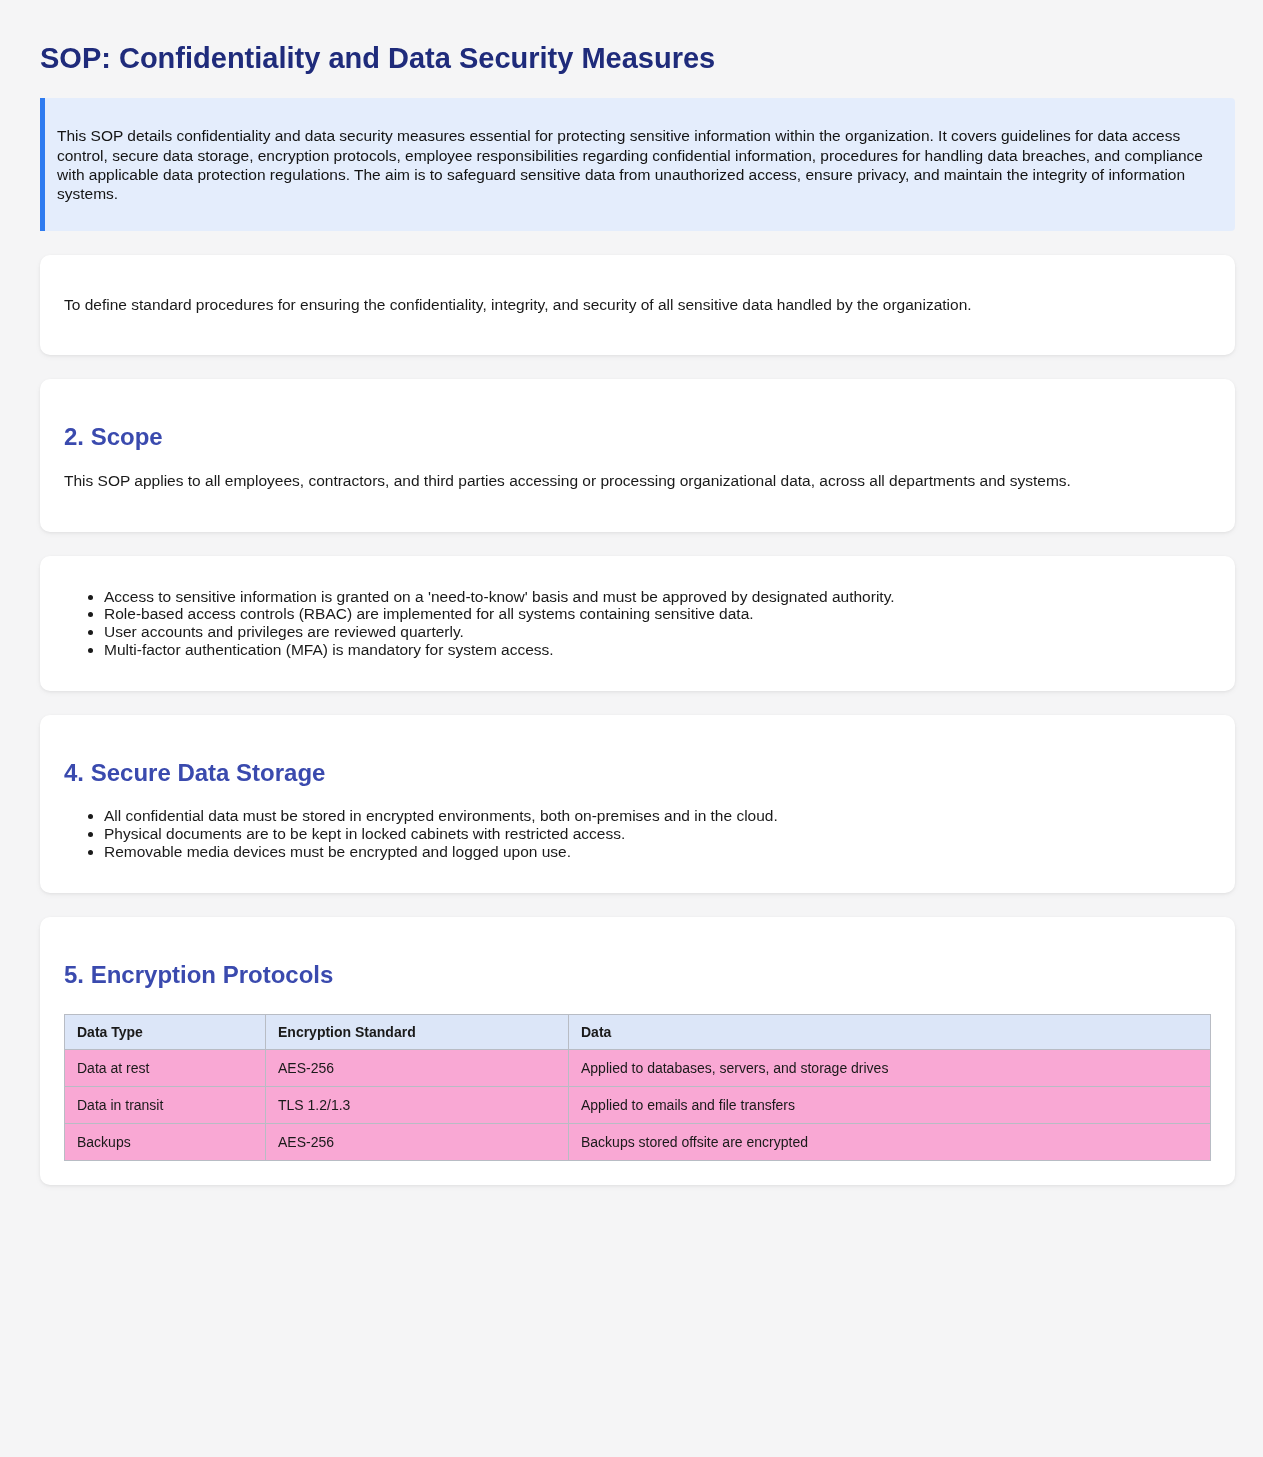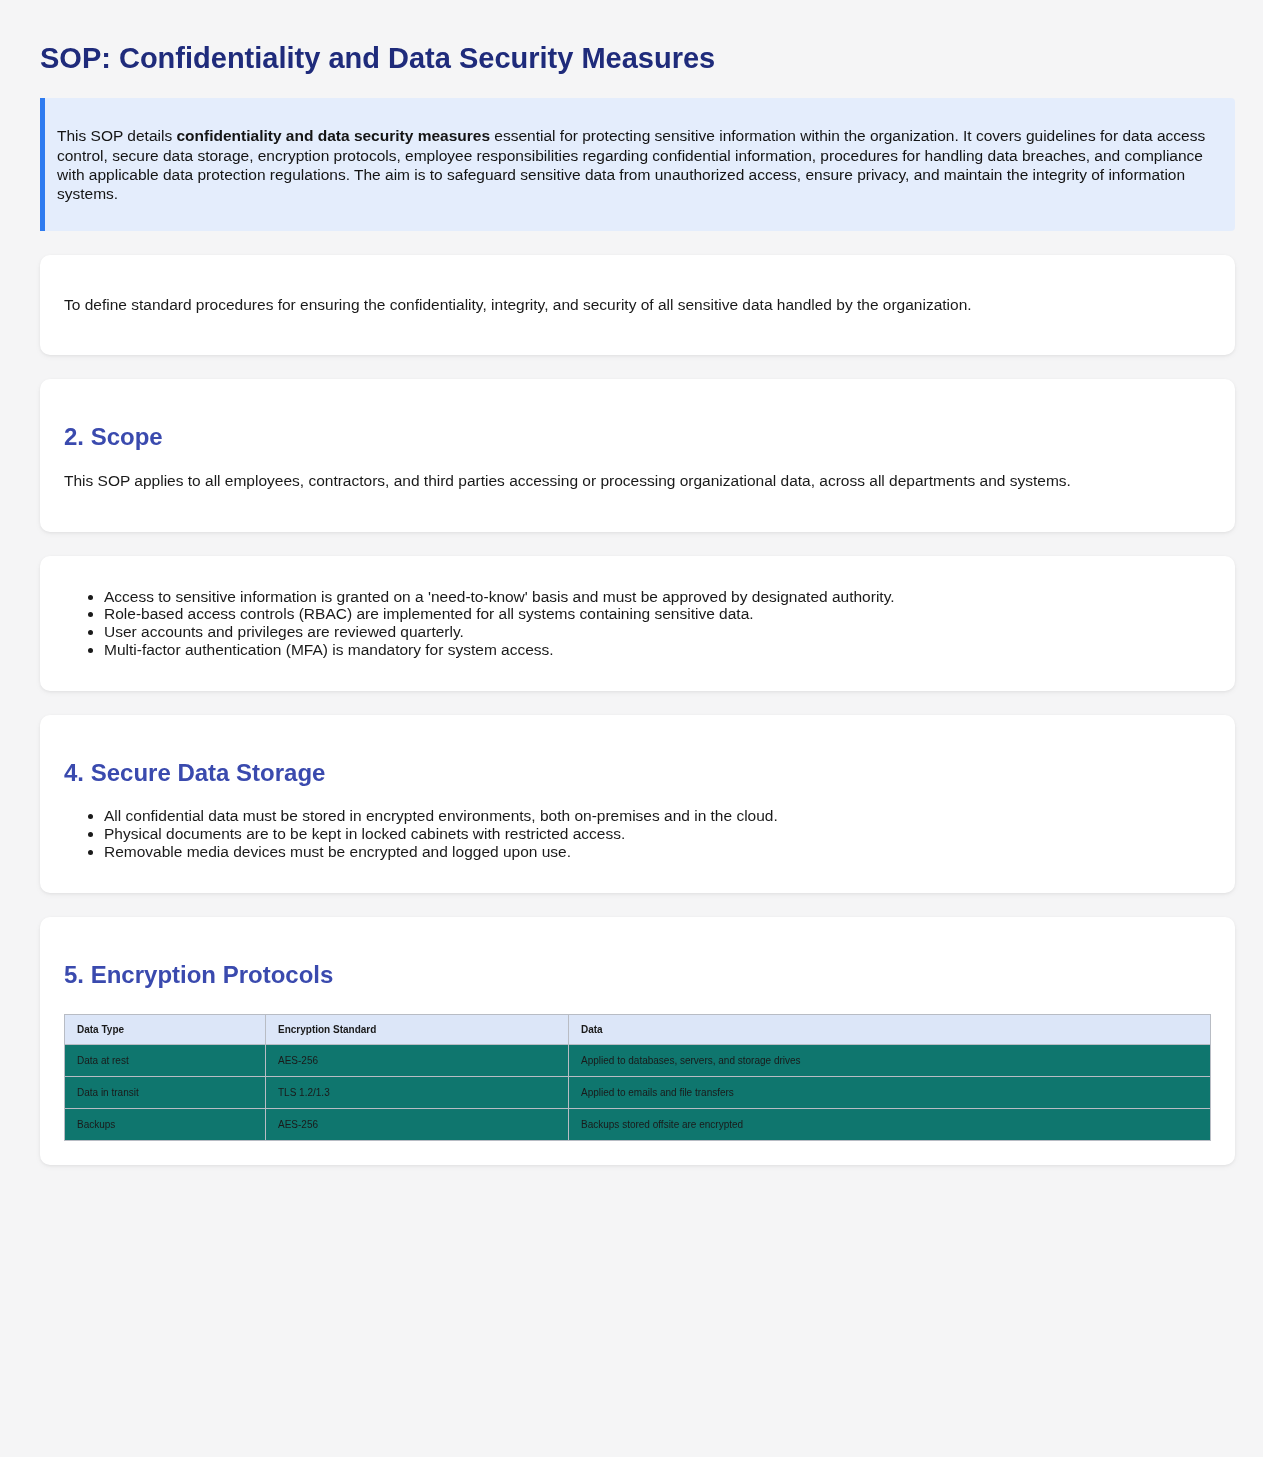--- a/index.html
+++ b/index.html
@@ -26,21 +26,21 @@
     border-left: 5px solid #2e7bf0;
     border-radius: 0 4px 4px 0;
     padding: 28px 16px 28px 12px;
   }
   .intro p {
     margin: 0;
     font-size: 15.5px;
     line-height: 1.24;
     color: #141414;
   }
-  .intro strong { font-weight: bold; }
+  .intro strong { font-weight: normal; }
 
   .card {
     background: #ffffff;
     border-radius: 10px;
     margin: 24px 0;
     padding: 24px;
     box-shadow: 0 1px 3px rgba(0,0,0,0.06), 0 2px 6px rgba(0,0,0,0.04);
   }
   .card h2 {
     margin: 20px 0;
@@ -58,34 +58,34 @@
     padding-left: 40px;
     font-size: 15.5px;
     line-height: 1.16;
   }
   .card li { margin: 0; padding: 0; }
 
   table.enc-table {
     width: 100%;
     border-collapse: collapse;
     margin-top: 25px;
-    font-size: 10px;
+    font-size: 14px;
   }
   table.enc-table th, table.enc-table td {
     border: 1px solid #b8bcc4;
     text-align: left;
     vertical-align: middle;
   }
   table.enc-table th {
     background: #dce6f8;
     font-weight: bold;
     padding: 9px 12px;
   }
   table.enc-table td {
-    background: #0f766e;
+    background: #f9a8d4;
     padding: 10px 12px;
   }
   table.enc-table col.c1 { width: 201px; }
   table.enc-table col.c2 { width: 303px; }
 </style>
 </head>
 <body>
 
 <div class="page">
 

